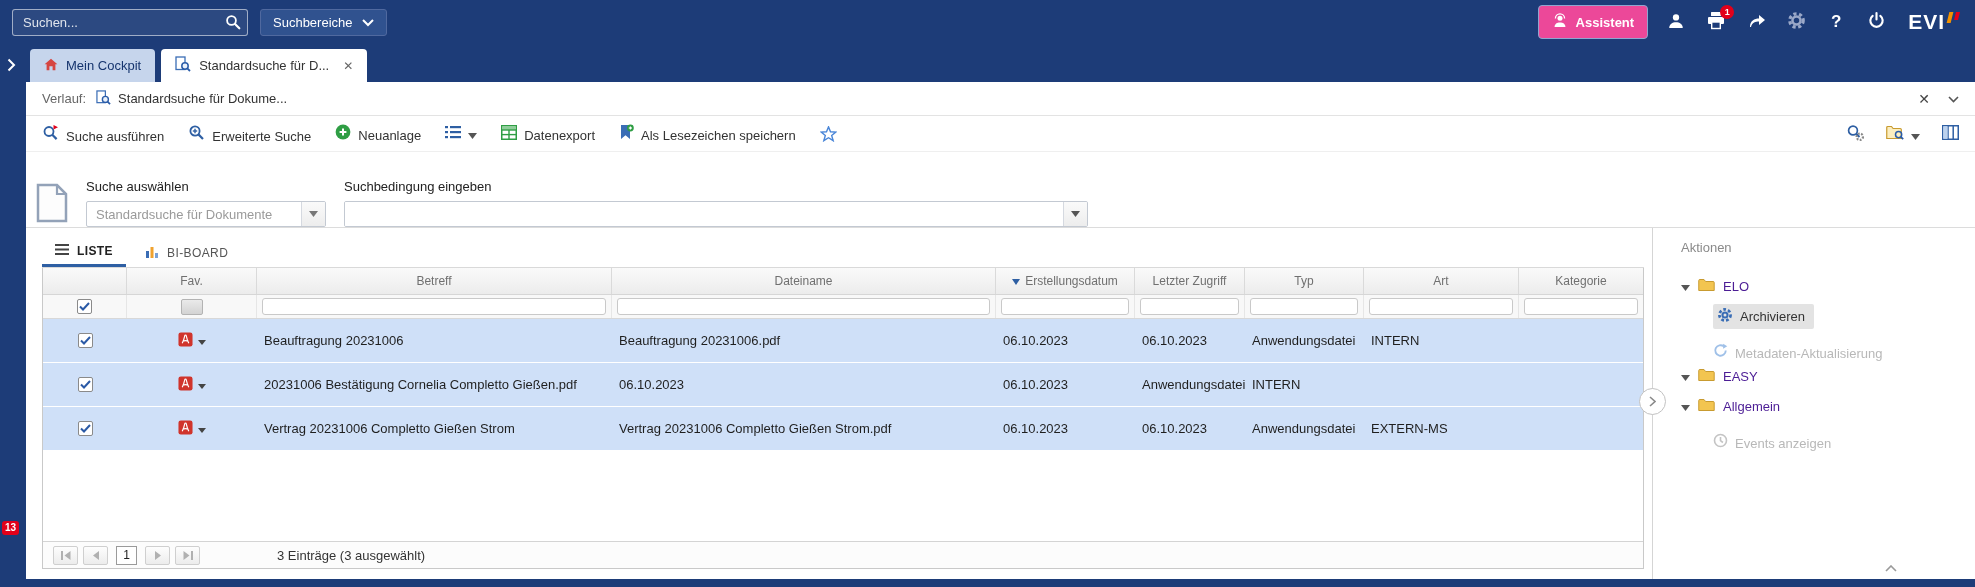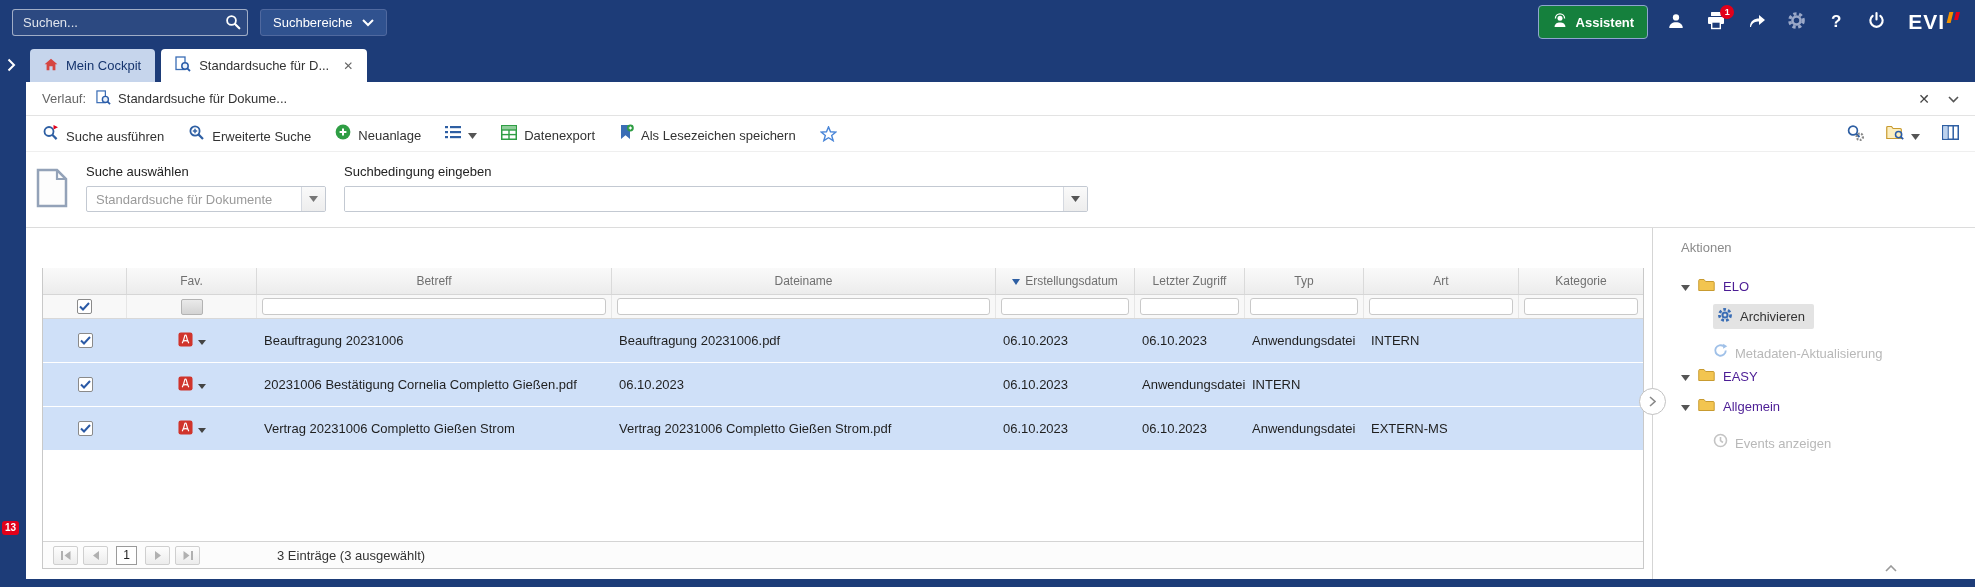--- a/index.html
+++ b/index.html
@@ -15,21 +15,21 @@
   .rail-badge{position:absolute;left:2px;bottom:44px;background:#e2001a;color:#fff;font-size:10px;font-weight:bold;border-radius:3px;padding:1px 3px;line-height:12px;}
 
   
   .topbar{position:absolute;top:0;left:0;right:0;height:44px;display:flex;align-items:center;padding:0 16px 0 12px;gap:12px;}
   .search-wrap{position:relative;width:236px;height:27px;}
   .search-wrap input{width:100%;height:100%;background:rgba(255,255,255,0.07);border:1px solid rgba(255,255,255,0.55);border-radius:3px;color:#fff;font-size:13px;padding:0 30px 0 10px;outline:none;font-family:inherit;}
   .search-wrap input::placeholder{color:rgba(255,255,255,0.85);}
   .search-wrap .mag{position:absolute;right:7px;top:5px;}
   .scope-btn{height:27px;background:#30528f;border:1px solid #50699f;border-radius:3px;color:#fff;font-size:13px;display:flex;align-items:center;gap:9px;padding:0 12px;cursor:pointer;font-family:inherit;}
   .topbar-right{margin-left:auto;display:flex;align-items:center;gap:16px;}
-  .assist-btn{height:29px;background:#15803d;border:1px solid #8fa5cf;border-radius:4px;color:#fff;font-size:13px;font-weight:bold;display:flex;align-items:center;gap:8px;padding:16px 13px;cursor:pointer;font-family:inherit;}
+  .assist-btn{height:29px;background:#ec4899;border:1px solid #8fa5cf;border-radius:4px;color:#fff;font-size:13px;font-weight:bold;display:flex;align-items:center;gap:8px;padding:16px 13px;cursor:pointer;font-family:inherit;}
   .icon-btn{position:relative;width:24px;height:24px;display:flex;align-items:center;justify-content:center;cursor:pointer;background:none;border:none;padding:0;}
   .badge{position:absolute;top:-5px;right:-6px;min-width:14px;height:14px;background:#e2001a;border-radius:7px;color:#fff;font-size:9px;font-weight:bold;display:flex;align-items:center;justify-content:center;padding:0 3px;}
   .help-q{color:#fff;font-size:17px;font-weight:bold;}
   .brand{display:flex;align-items:flex-start;gap:3px;color:#fff;font-size:21px;font-weight:bold;letter-spacing:1px;margin-left:4px;}
   .brand .mark1{width:4px;height:11px;background:#f39200;transform:skewX(-14deg);margin-top:2px;}
   .brand .mark2{width:4px;height:8px;background:#e2001a;transform:skewX(-14deg);margin-top:2px;}
 
   
   .tabrow{position:absolute;top:44px;left:30px;height:38px;display:flex;align-items:flex-end;gap:6px;}
   .tab{height:33px;display:flex;align-items:center;gap:8px;padding:0 14px;font-size:13px;border-radius:4px 4px 0 0;cursor:pointer;}
@@ -42,21 +42,21 @@
   .history-row{height:34px;border-bottom:1px solid #e3e3e3;display:flex;align-items:center;gap:10px;padding:0 16px;font-size:13px;}
   .history-label{color:#666;}
   .history-entry{display:flex;align-items:center;gap:7px;color:#333;cursor:pointer;}
   .history-right{margin-left:auto;display:flex;align-items:center;gap:18px;color:#555;}
   .history-right .x{font-size:14px;cursor:pointer;color:#444;}
 
   .toolbar{height:36px;border-bottom:1px solid #efefef;display:flex;align-items:center;gap:24px;padding:0 16px;font-size:13px;color:#333;}
   .tb-item{display:flex;align-items:flex-end;gap:7px;cursor:pointer;white-space:nowrap;}
   .toolbar-right{margin-left:auto;display:flex;align-items:center;gap:22px;}
 
-  .search-area{height:76px;border-bottom:1px solid #dcdcdc;display:flex;align-items:flex-start;gap:18px;padding:12px 16px 0 10px;}
+  .search-area{height:76px;border-bottom:1px solid #dcdcdc;display:flex;align-items:flex-end;gap:18px;padding:12px 16px 0 10px;}
   .fg{display:flex;flex-direction:column;gap:7px;font-size:13px;color:#222;}
   .combo{height:26px;border:1px solid #c3c9d2;border-radius:2px;background:#fff;display:flex;align-items:center;overflow:hidden;}
   .combo .val{flex:1;padding:0 9px;color:#9a9a9a;font-size:13px;white-space:nowrap;}
   .combo .dd{width:24px;height:100%;border-left:1px solid #d5d9e0;background:linear-gradient(#fafafa,#ededed);display:flex;align-items:center;justify-content:center;cursor:pointer;}
   .combo input{flex:1;border:none;outline:none;height:100%;padding:0 9px;font-size:13px;font-family:inherit;}
 
   
   .content{position:absolute;left:0;right:0;top:146px;bottom:0;}
   .list-wrap{position:absolute;left:0;top:0;bottom:0;width:1626px;}
   .splitter{position:absolute;left:1626px;top:0;bottom:0;width:1px;background:#d5d5d5;}
@@ -373,20 +373,42 @@
                 <polygon points="0,0 9,0 4.5,6" fill="#555"></polygon>
               </svg>
             </span>
         </div>
       </div>
     </div>
 
     <div class="content">
       <div class="list-wrap">
 
+        <div class="view-tabs">
+          <span class="vtab active">
+            <span>
+              <svg width="14" height="11" viewBox="0 0 14 11" fill="#444">
+                  <rect x="0" y="0" width="14" height="2"></rect>
+                  <rect x="0" y="4.5" width="14" height="2"></rect>
+                  <rect x="0" y="9" width="14" height="2"></rect>
+                </svg>
+            </span>
+            <span>LISTE</span>
+          </span>
+          <span class="vtab">
+            <span>
+              <svg width="14" height="13" viewBox="0 0 14 13">
+                  <rect x="1" y="6" width="3" height="7" fill="#3a6db5"></rect>
+                  <rect x="5.5" y="2" width="3" height="11" fill="#f0a22e"></rect>
+                  <rect x="10" y="8" width="3" height="5" fill="#7aa1d6"></rect>
+                </svg>
+            </span>
+            <span>BI-BOARD</span>
+          </span>
+        </div>
 
         <div class="grid-table">
 
           <div class="hdr">
             <div></div>
             <div>
                 <span>Fav.</span>
               </div>
             <div>
                 <span>Betreff</span>

